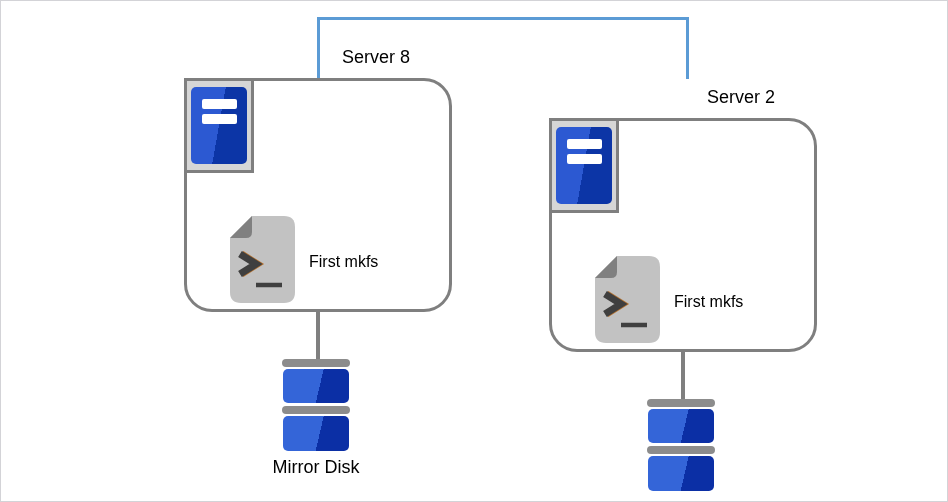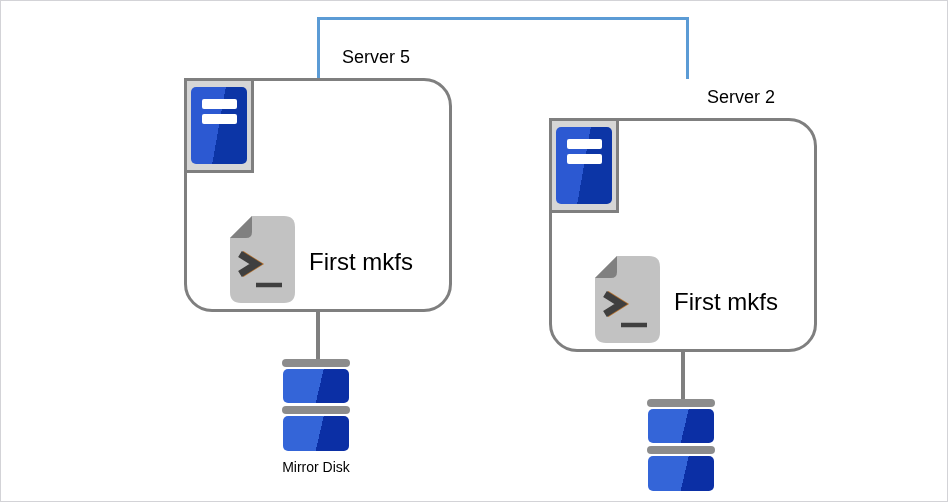--- a/index.html
+++ b/index.html
@@ -37,51 +37,51 @@
   }
   .chassis-bar{
     position:absolute;left:11px;width:35px;height:10px;background:#ffffff;border-radius:2px;
   }
   .chassis-bar.b1{top:12px;}
   .chassis-bar.b2{top:27px;}
   
   .script-icon{position:absolute;left:46px;top:138px;}
   .script-label{
     position:absolute;left:125px;top:172px;width:140px;
-    font-size:24px;line-height:24px;color:#000;white-space:nowrap;
+    font-size:16px;line-height:24px;color:#000;white-space:nowrap;
   }
   
   .stub{position:absolute;left:132px;top:233px;width:4px;height:49px;background:#7f7f7f;}
   
   .disk{position:absolute;left:98px;top:281px;width:68px;height:92px;}
   .disk-cap{position:absolute;left:0;width:68px;height:8px;background:#8c8c8c;border-radius:4px;}
   .disk-cap.c1{top:0;}
   .disk-cap.c2{top:47px;}
   .disk-platter{
     position:absolute;left:1px;width:66px;height:34px;border-radius:5px;
     background:linear-gradient(103deg,#3465d8 55%,#0b2fa5 55%);
   }
   .disk-platter.p1{top:10px;}
   .disk-platter.p2{top:57px;height:35px;}
   .disk-label{
     position:absolute;left:32px;top:378px;width:200px;text-align:center;
-    font-size:14px;line-height:22px;color:#000;white-space:nowrap;
+    font-size:18px;line-height:22px;color:#000;white-space:nowrap;
   }
 </style>
 </head>
 <body>
 
 <div class="canvas">
 
   <div class="conn conn-h"></div>
   <div class="conn conn-v1"></div>
   <div class="conn conn-v2"></div>
 
   <div class="server-group sg-1">
-    <div class="server-label">Server 5</div>
+    <div class="server-label">Server 8</div>
     <div class="server-box"></div>
 
     <div class="chassis">
       <div class="chassis-panel">
         <div class="chassis-bar b1"></div>
         <div class="chassis-bar b2"></div>
       </div>
     </div>
 
     <svg class="script-icon" width="65" height="87" viewBox="0 0 65 87">

